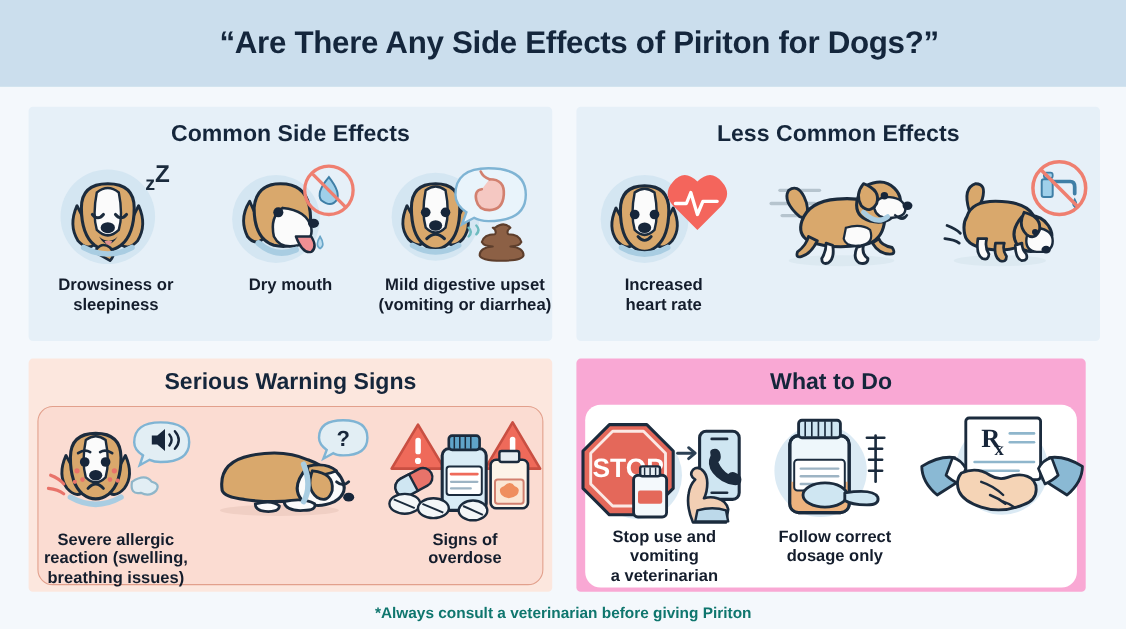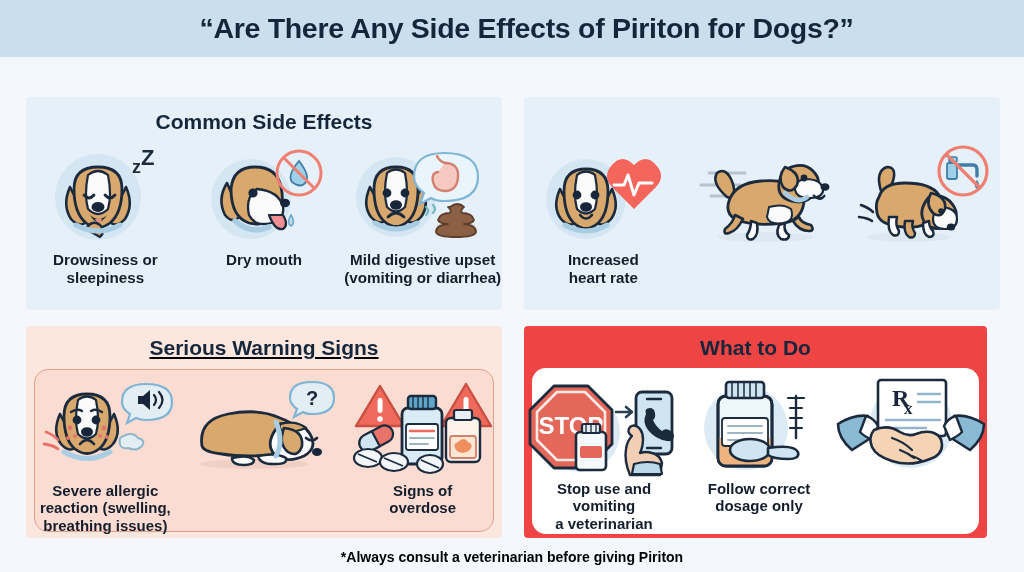--- a/index.html
+++ b/index.html
@@ -15,21 +15,21 @@
     font-family: "Liberation Sans", sans-serif;
     background: #f2f7fb;
     position: relative;
   }
 
   
   .header {
     position: absolute;
     left: 0; top: 0;
     width: 1024px;
-    height: 57px;
+    height: 79px;
     background: #cbdeed;
     display: flex;
     align-items: center;
     justify-content: center;
     padding-left: 29px;
   }
   .header-title {
     font-size: 28.5px;
     font-weight: bold;
     color: #14263c;
@@ -52,22 +52,22 @@
     border-radius: 4px;
   }
   .panel-title {
     text-align: center;
     font-weight: bold;
     color: #15263b;
   }
 
   .panel-common      { left: 26px;  top: 97px;  width: 476px; height: 213px; background: #e6f0f8; }
   .panel-lesscommon  { left: 524px; top: 97px;  width: 476px; height: 213px; background: #e6f0f8; }
-  .panel-serious     { left: 26px;  top: 326px; width: 476px; height: 212px; background: #fce7de; text-decoration: underline; }
-  .panel-whattodo    { left: 524px; top: 326px; width: 463px; height: 212px; background: #ef4444; }
+  .panel-serious     { left: 26px;  top: 326px; width: 476px; height: 212px; background: #fce7de; }
+  .panel-whattodo    { left: 524px; top: 326px; width: 463px; height: 212px; background: #f9a8d4; }
 
   .panel-common .panel-title,
   .panel-lesscommon .panel-title { font-size: 21px; padding-top: 13px; }
   .panel-serious .panel-title    { font-size: 21px; padding-top: 10px; }
   .panel-whattodo .panel-title   { font-size: 21px; padding-top: 10px; }
 
   
   .inner-card {
     position: absolute;
     left: 8px;
@@ -123,21 +123,21 @@
   .panel-whattodo .caption { font-size: 15px; }
 
   
   .footer {
     position: absolute;
     left: 0; right: 0;
     bottom: 7px;
     text-align: center;
     font-size: 14px;
     font-weight: bold;
-    color: #000000;
+    color: #0f766e;
   }
   svg { display: block; overflow: visible; }
 </style>
 </head>
 <body>
 
 <div class="header">
   <div class="header-title">“Are There Any Side Effects of Piriton for Dogs?”</div>
 </div>
 
@@ -234,20 +234,21 @@
         </svg>
       </div>
       <div class="caption">Mild digestive upset
 (vomiting or diarrhea)</div>
     </div>
 
   </div>
 </div>
 
 <div class="panel panel-lesscommon">
+  <div class="panel-title">Less Common Effects</div>
 
   <div class="items items-top">
 
     <div class="item">
       <div class="icon-box">
         <svg width="130" height="100" viewBox="0 0 130 100">
           <circle cx="48" cy="54" r="40" fill="#d4e6f2"></circle>
           <path d="M22 44 q-8 18 1 30 q9 10 16 2 z" fill="#d9a86c" stroke="#1b2b3d" stroke-width="2.6" stroke-linejoin="round"></path>
           <path d="M74 44 q8 18 -1 30 q-9 10 -16 2 z" fill="#d9a86c" stroke="#1b2b3d" stroke-width="2.6" stroke-linejoin="round"></path>
           <path d="M26 46 q0 -22 22 -22 q22 0 22 22 q0 24 -11 33 q-11 9 -22 0 q-11 -9 -11 -33 z" fill="#d9a86c" stroke="#1b2b3d" stroke-width="2.8" stroke-linejoin="round"></path>

